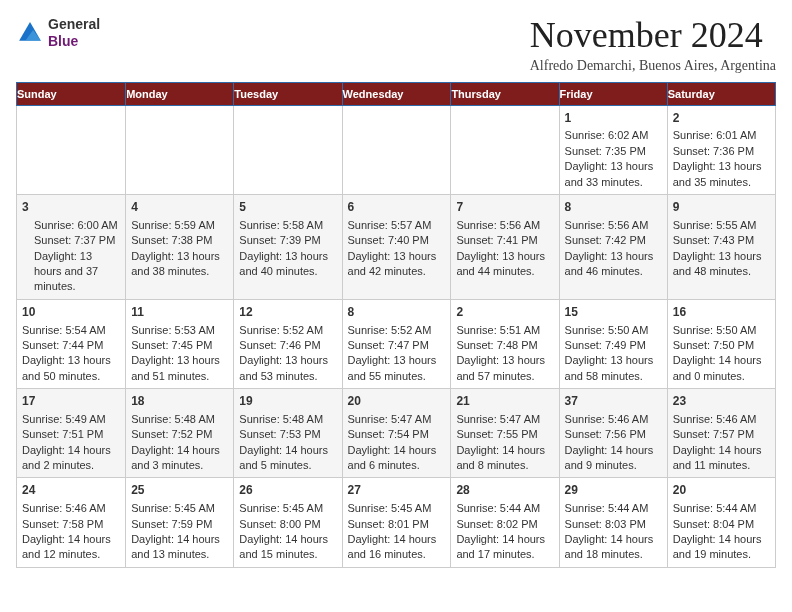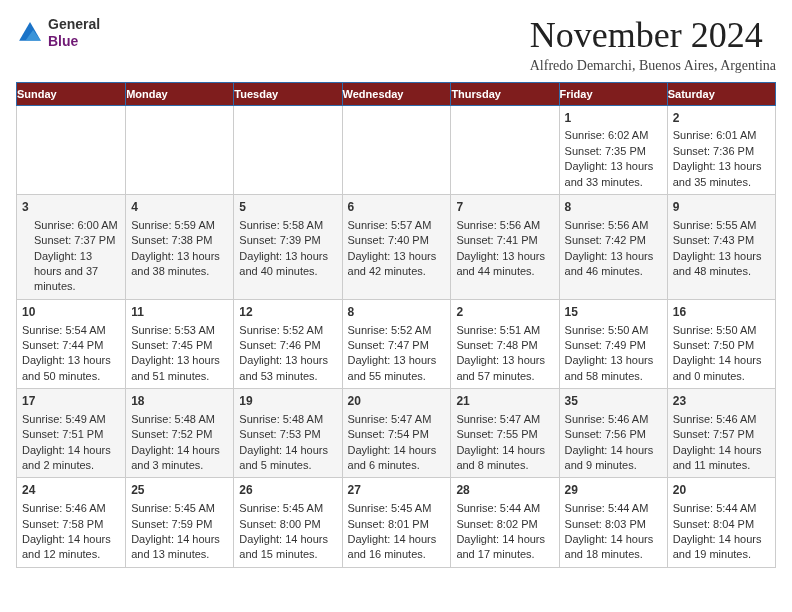--- a/index.html
+++ b/index.html
@@ -253,21 +253,21 @@
 Sunset: 7:54 PM
 Daylight: 14 hours and 6 minutes.</div>
         </td>
         <td>
           <span class="day-number">21</span>
           <div class="day-info" style="white-space: pre-line;">Sunrise: 5:47 AM
 Sunset: 7:55 PM
 Daylight: 14 hours and 8 minutes.</div>
         </td>
         <td>
-          <span class="day-number">35</span>
+          <span class="day-number">37</span>
           <div class="day-info" style="white-space: pre-line;">Sunrise: 5:46 AM
 Sunset: 7:56 PM
 Daylight: 14 hours and 9 minutes.</div>
         </td>
         <td>
           <span class="day-number">23</span>
           <div class="day-info" style="white-space: pre-line;">Sunrise: 5:46 AM
 Sunset: 7:57 PM
 Daylight: 14 hours and 11 minutes.</div>
         </td>

